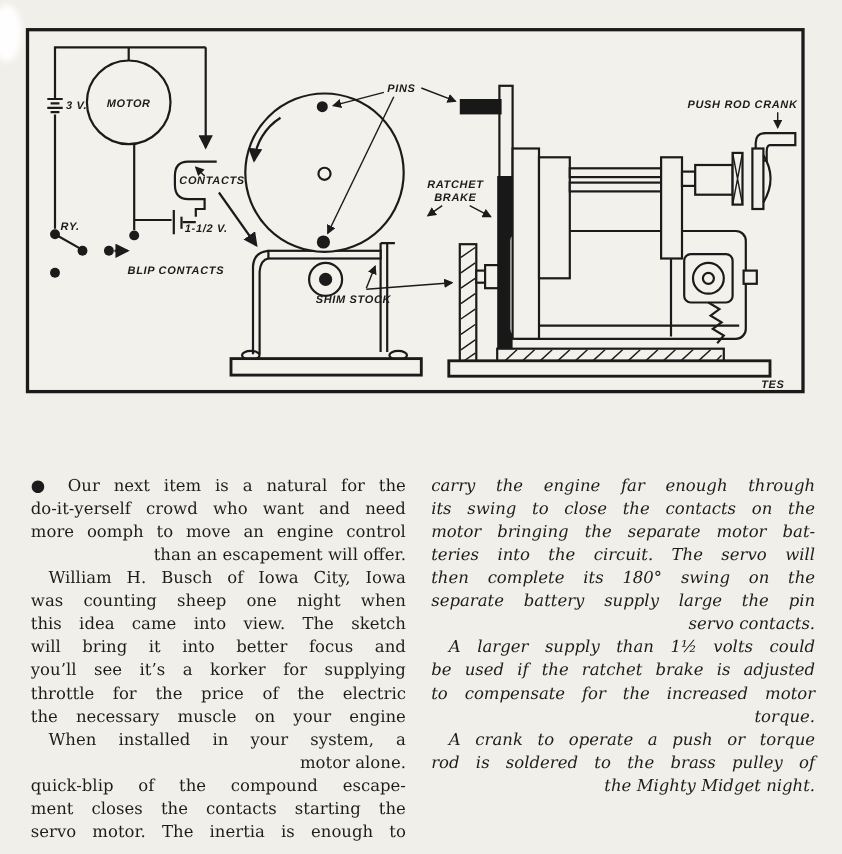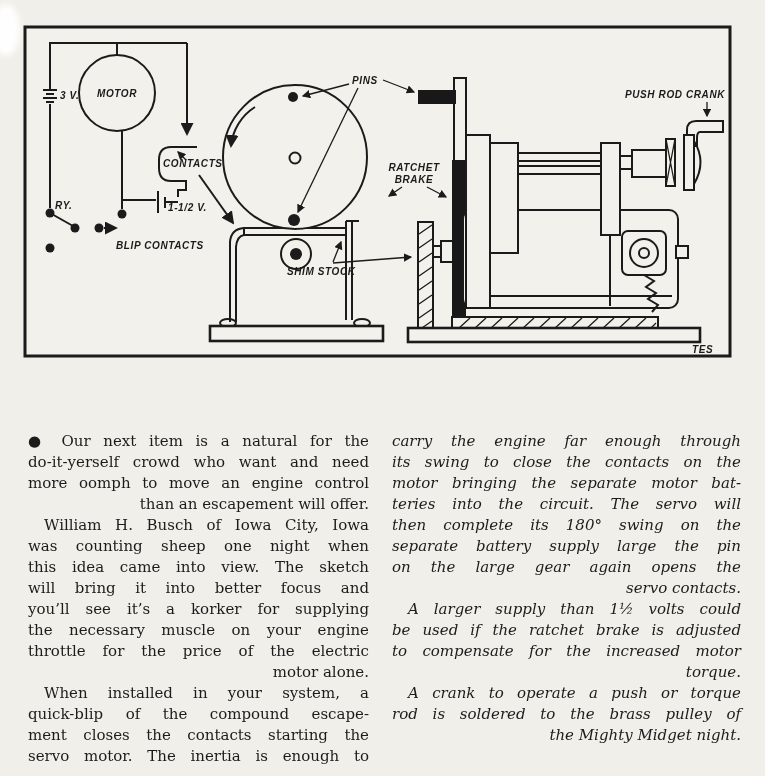--- a/index.html
+++ b/index.html
@@ -154,36 +154,35 @@
 <div class="column" id="col-left">
     <div class="tline j">● Our next item is a natural for the</div>
     <div class="tline j">do-it-yerself crowd who want and need</div>
     <div class="tline j">more oomph to move an engine control</div>
     <div class="tline">than an escapement will offer.</div>
     <div class="tline j ind">William H. Busch of Iowa City, Iowa</div>
     <div class="tline j">was counting sheep one night when</div>
     <div class="tline j">this idea came into view. The sketch</div>
     <div class="tline j">will bring it into better focus and</div>
     <div class="tline j">you’ll see it’s a korker for supplying</div>
+    <div class="tline j">throttle for the price of the electric</div>
     <div class="tline j">the necessary muscle on your engine</div>
-    <div class="tline j">throttle for the price of the electric</div>
+    <div class="tline j ind">When installed in your system, a</div>
     <div class="tline">motor alone.</div>
-    <div class="tline j ind">When installed in your system, a</div>
     <div class="tline j">quick-blip of the compound escape-</div>
     <div class="tline j">ment closes the contacts starting the</div>
     <div class="tline j">servo motor. The inertia is enough to</div>
   </div>
 <div class="column" id="col-right">
     <div class="tline j">carry the engine far enough through</div>
     <div class="tline j">its swing to close the contacts on the</div>
     <div class="tline j">motor bringing the separate motor bat-</div>
     <div class="tline j">teries into the circuit. The servo will</div>
     <div class="tline j">then complete its 180° swing on the</div>
     <div class="tline j">separate battery supply large the pin</div>
-    <div class="tline j">on the large gear again opens the</div>
     <div class="tline">servo contacts.</div>
     <div class="tline j ind">A larger supply than 1½ volts could</div>
     <div class="tline j">be used if the ratchet brake is adjusted</div>
     <div class="tline j">to compensate for the increased motor</div>
     <div class="tline">torque.</div>
     <div class="tline j ind">A crank to operate a push or torque</div>
     <div class="tline j">rod is soldered to the brass pulley of</div>
     <div class="tline">the Mighty Midget night.</div>
   </div>
 

